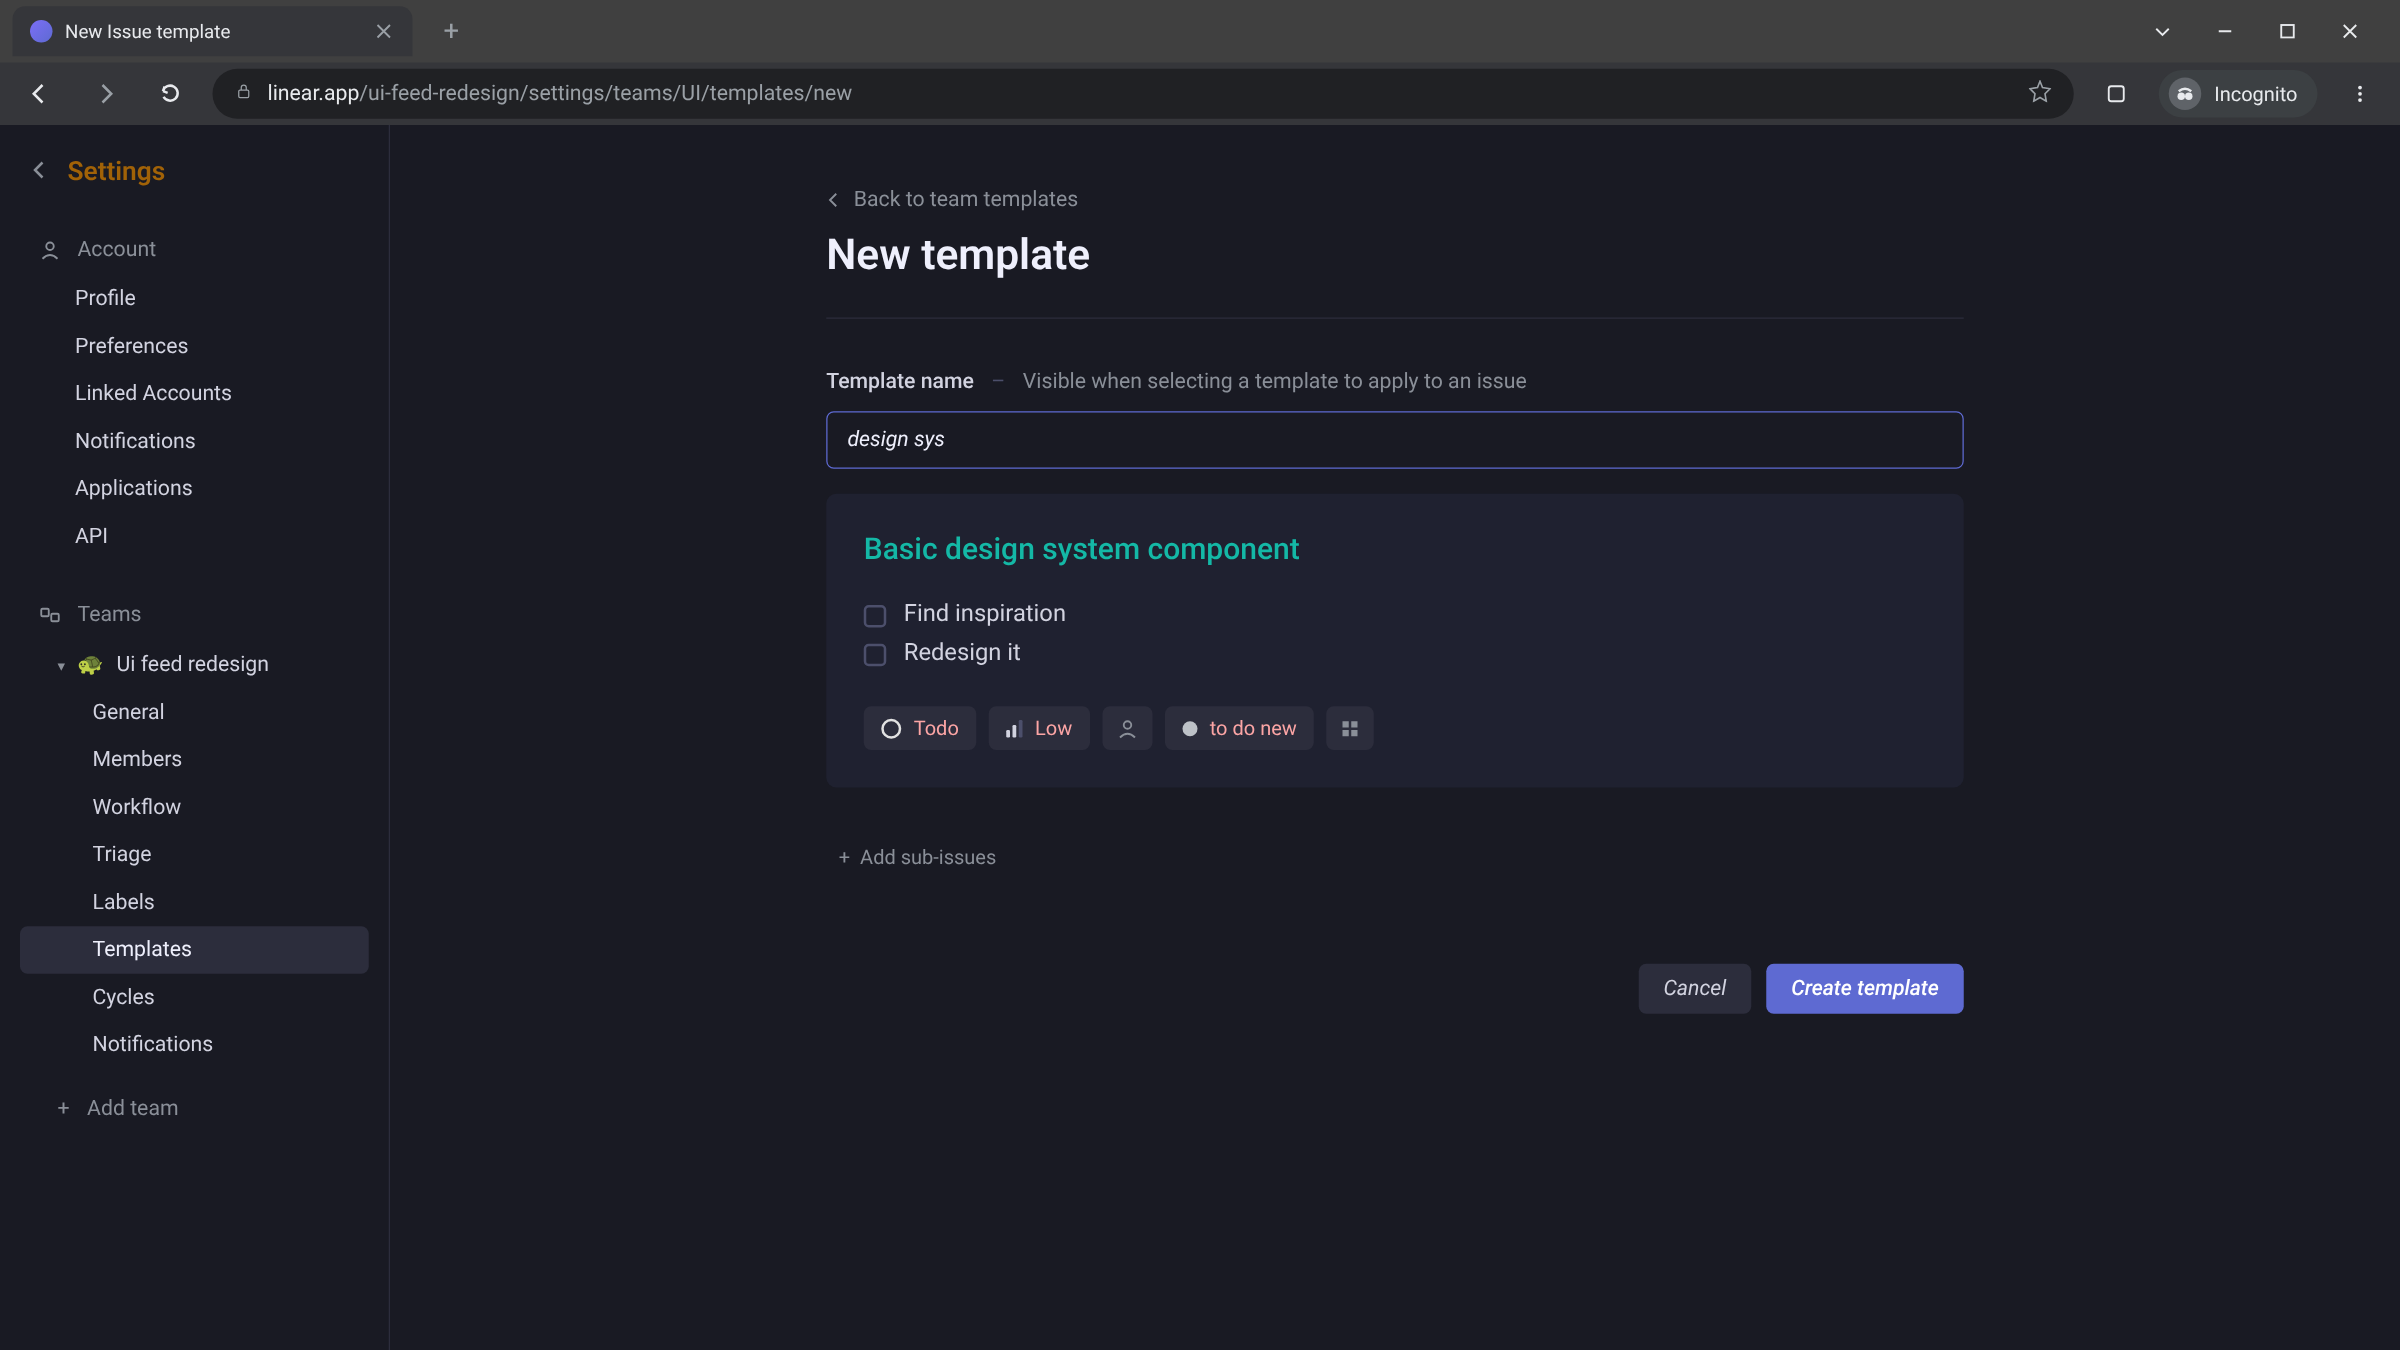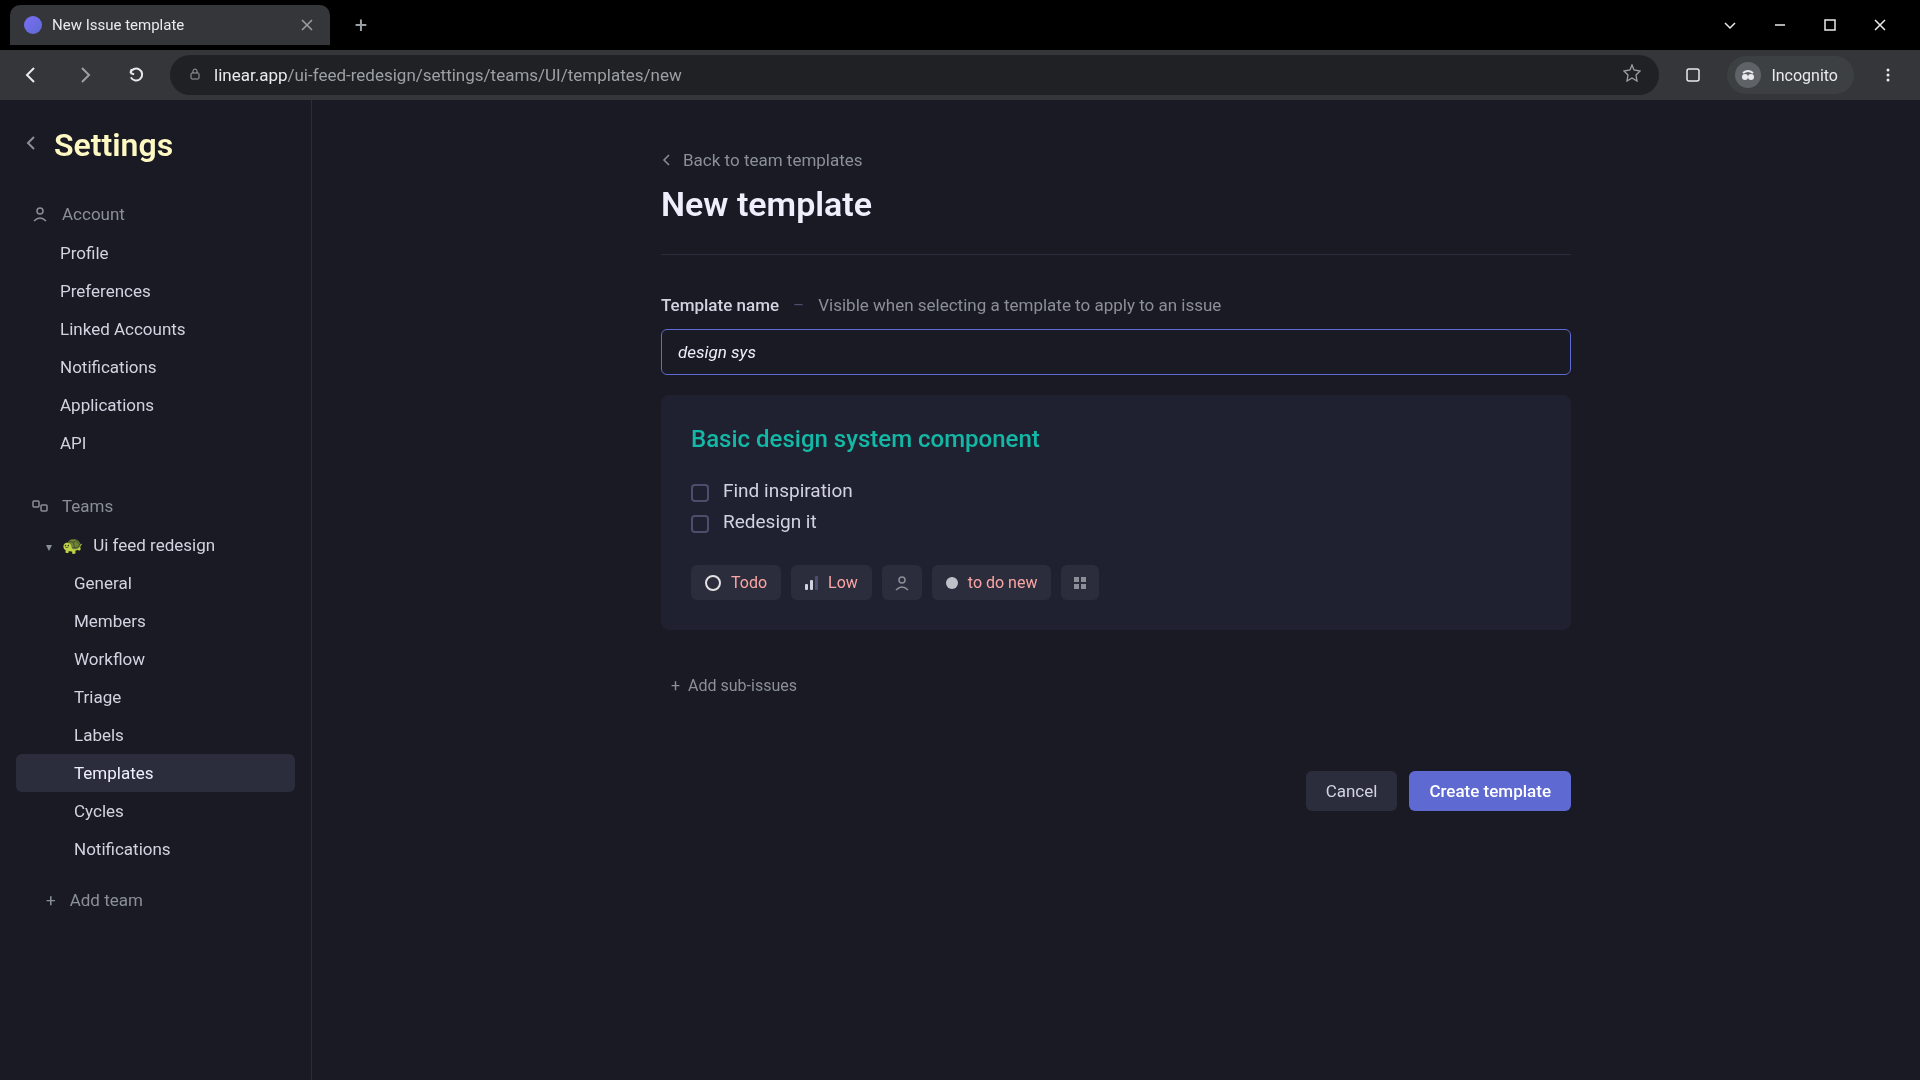--- a/index.html
+++ b/index.html
@@ -11,21 +11,21 @@
     body {
       width: 1920px;
       height: 1080px;
       background: #202124;
       overflow: hidden;
       display: flex;
       flex-direction: column;
     }
     
     .browser-chrome {
-      background: #000000;
+      background: #404040;
       height: 100px;
       display: flex;
       flex-direction: column;
     }
     .tab-bar {
       height: 50px;
       display: flex;
       align-items: center;
       padding: 0 10px;
     }
@@ -158,23 +158,23 @@
       display: flex;
       align-items: center;
       gap: 14px;
       padding: 0 24px 30px 24px;
     }
     .back-arrow {
       color: #8a8f98;
       cursor: pointer;
     }
     .sidebar-title {
-      font-size: 32px;
+      font-size: 21px;
       font-weight: 600;
-      color: #fef9c3;
+      color: #a16207;
     }
     .sidebar-section {
       padding: 0 16px;
       margin-bottom: 24px;
     }
     .section-header {
       display: flex;
       align-items: center;
       gap: 12px;
       padding: 10px 14px;
@@ -353,20 +353,21 @@
       cursor: pointer;
       padding: 6px 10px;
       display: inline-flex;
       gap: 8px;
     }
     .footer-actions {
       display: flex;
       justify-content: flex-end;
       gap: 12px;
       margin-top: 70px;
+      font-style: italic;
     }
     .btn {
       padding: 10px 20px;
       border-radius: 6px;
       font-size: 17px;
       cursor: pointer;
     }
     .btn-secondary {
       background: #2c2d3c;
       color: #d2d3e0;

